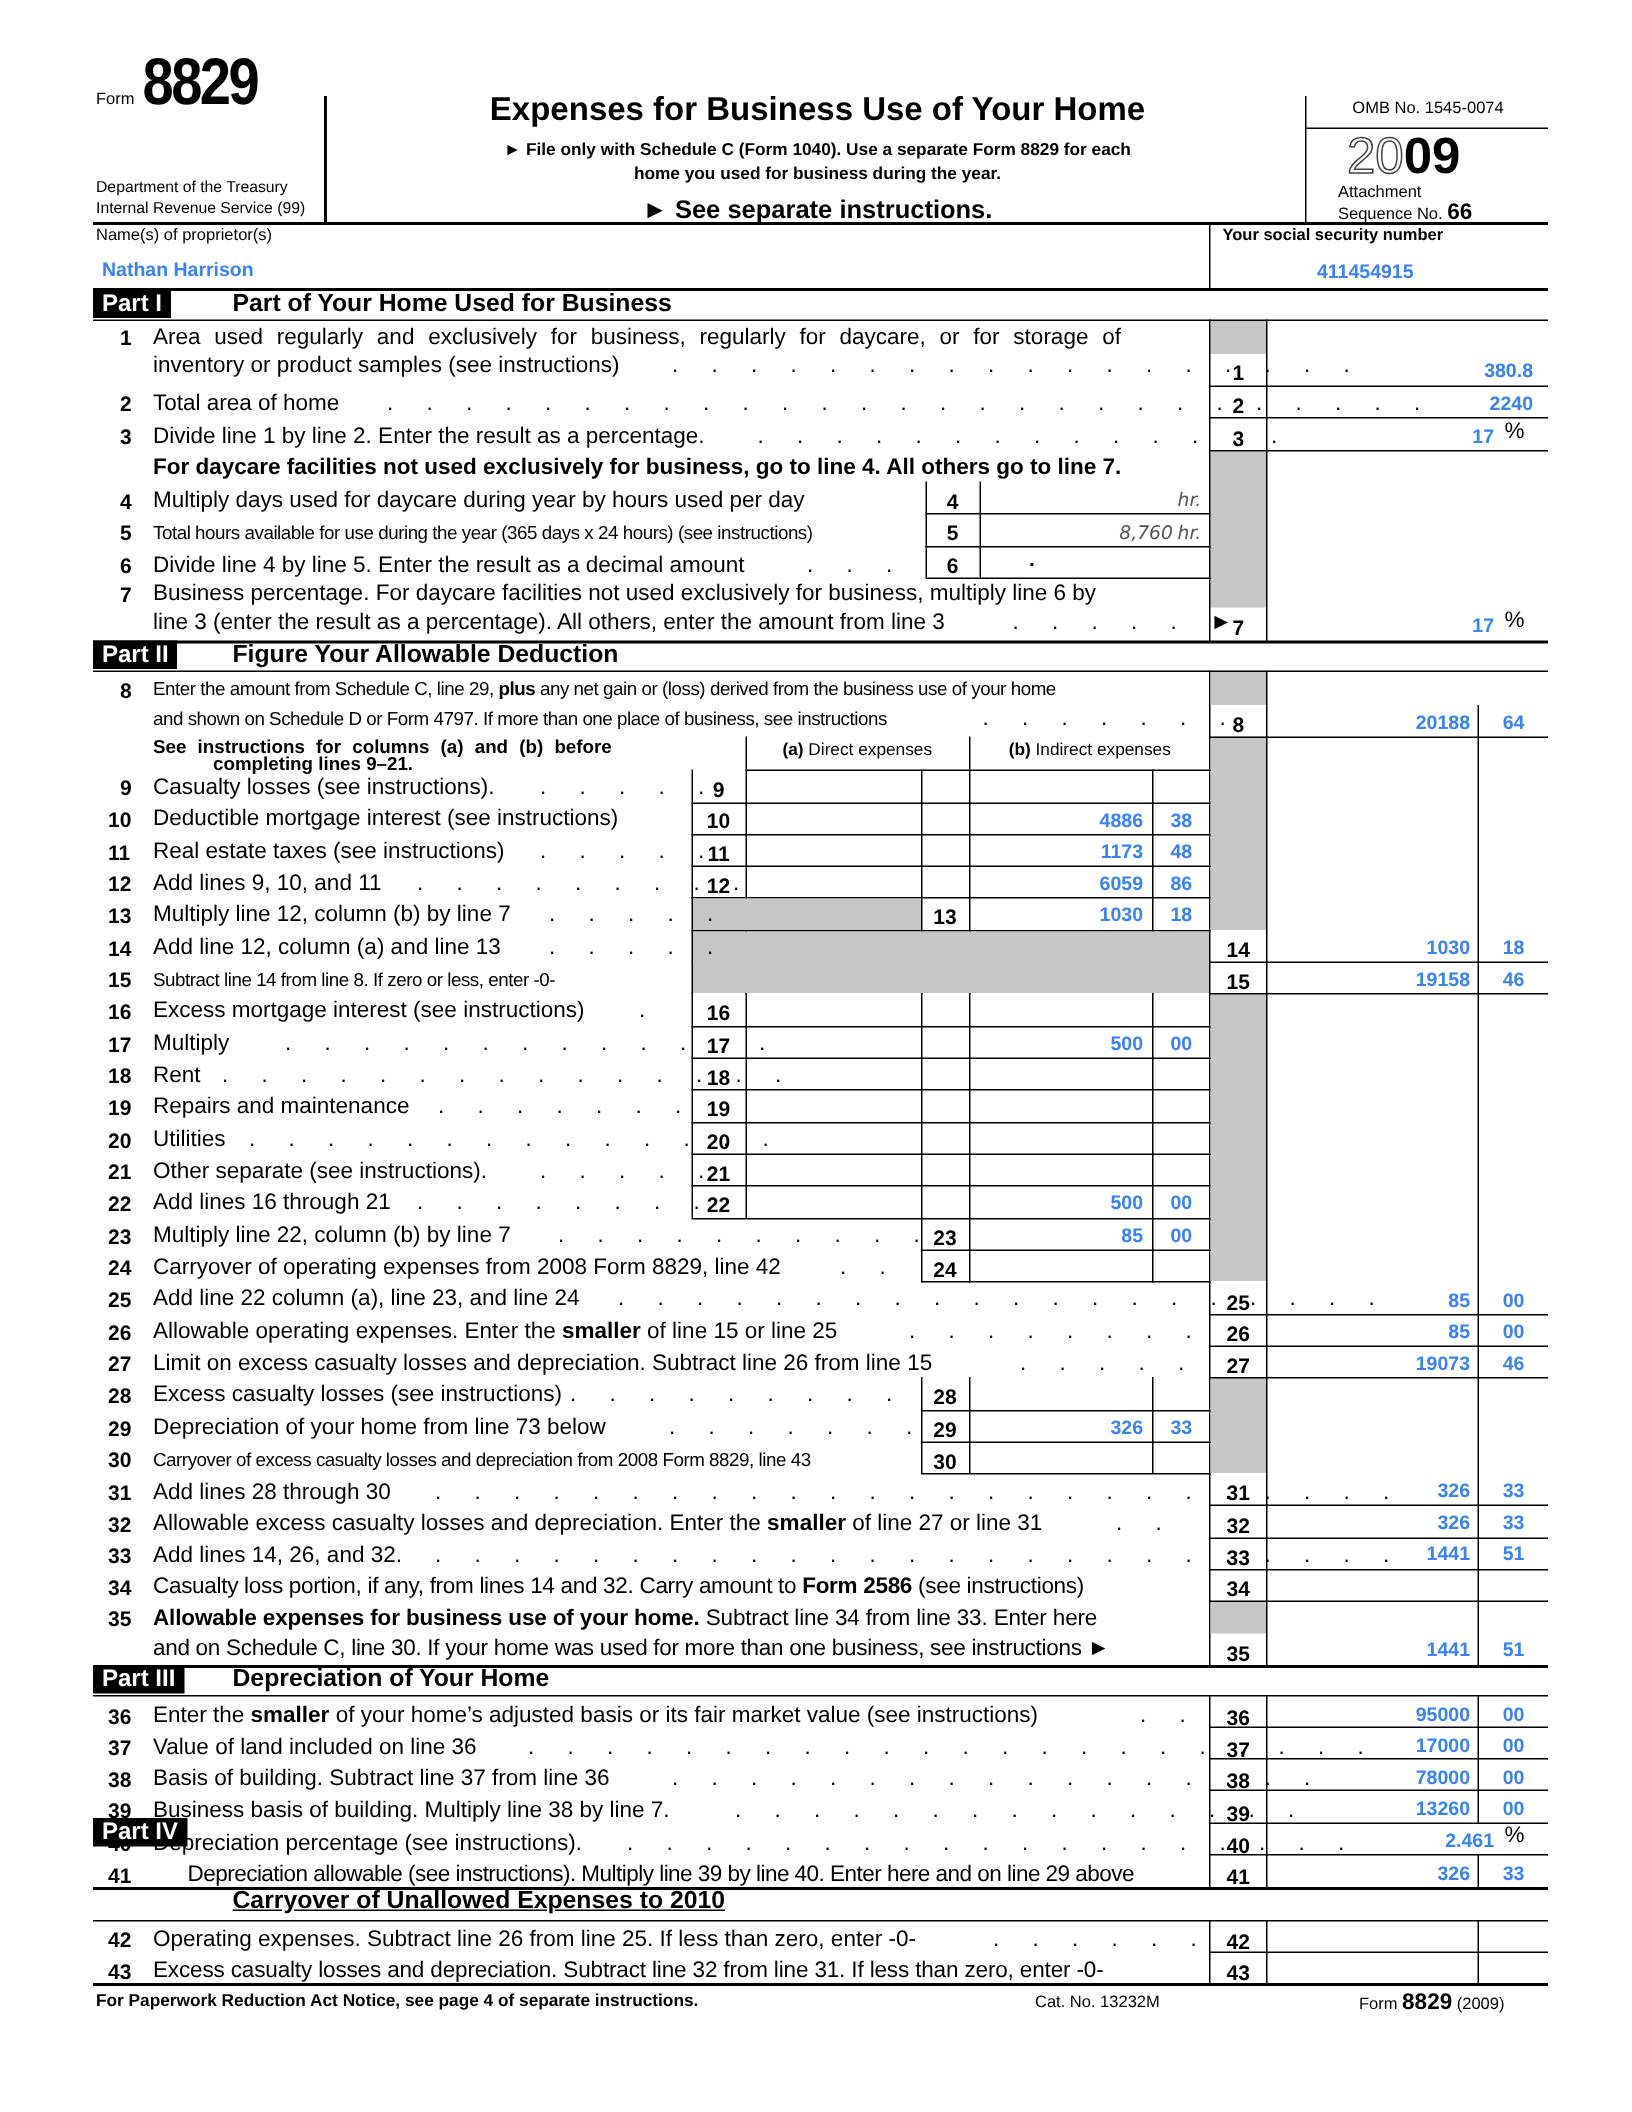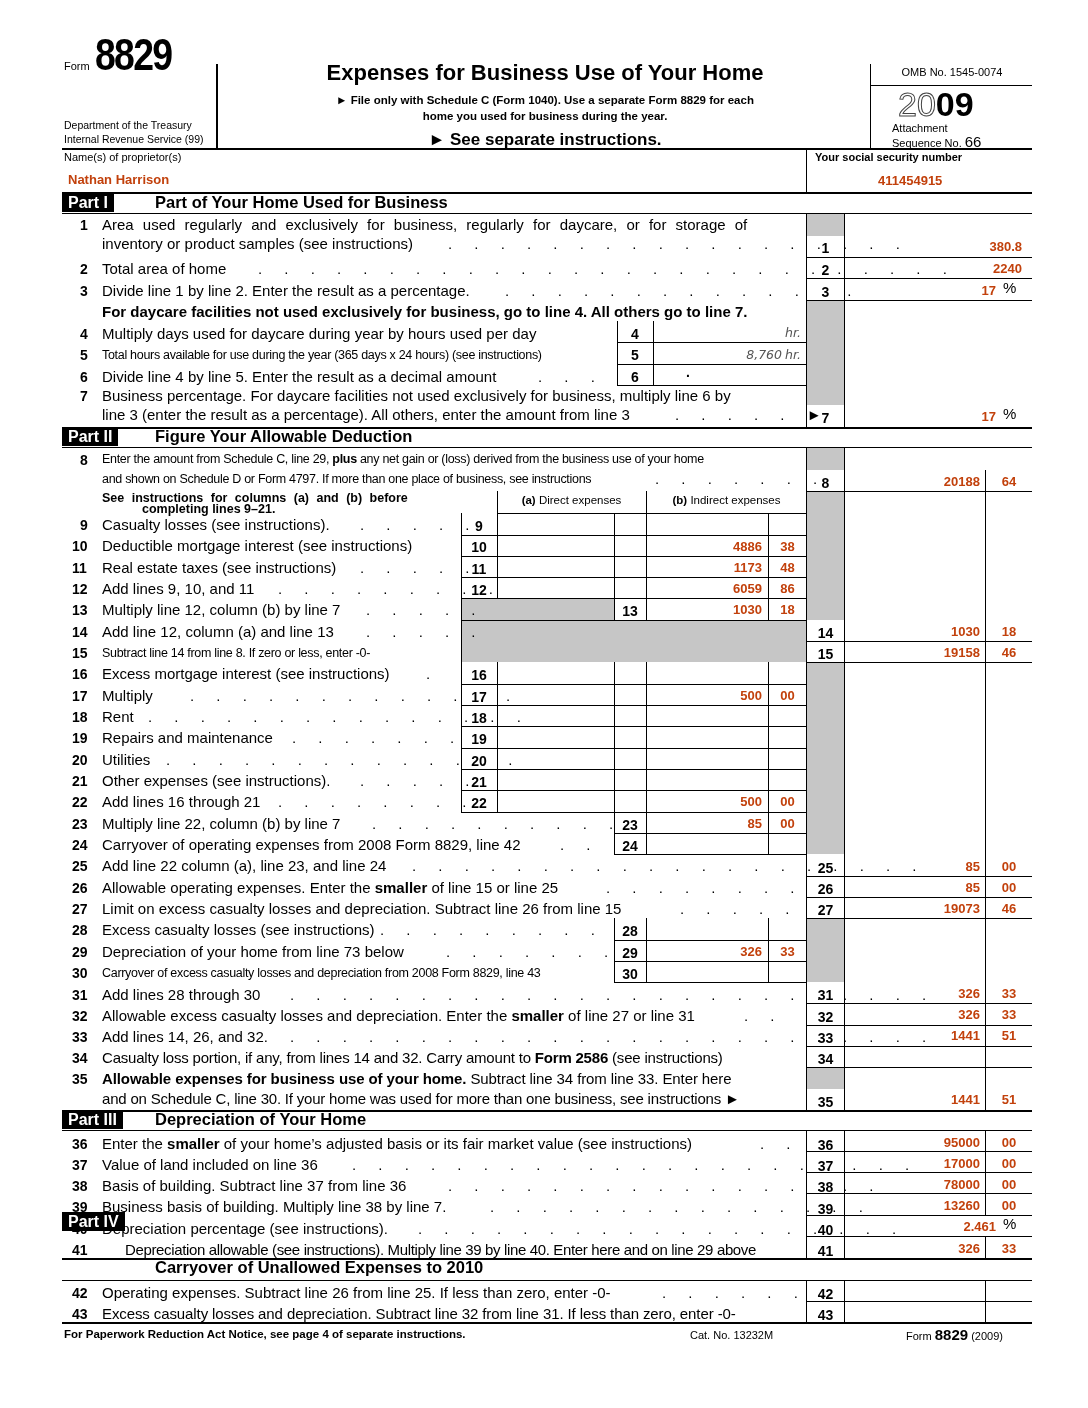--- a/index.html
+++ b/index.html
@@ -4,21 +4,21 @@
 <style>
   html, body { margin: 0; padding: 0; background: #ffffff; }
   body { width: 1088px; height: 1408px; position: relative; overflow: hidden;
          font-family: "Liberation Sans", sans-serif; color: #000; }
   .abs { position: absolute; }
   .hl { position: absolute; height: 0; border-top: 1px solid #000; }
   .hl2 { position: absolute; height: 0; border-top: 2px solid #000; }
   .vl { position: absolute; width: 0; border-left: 1px solid #000; }
   .vl2 { position: absolute; width: 0; border-left: 2px solid #000; }
   .gray { position: absolute; background: #c6c6c6; }
-  .fill { color: #c2410c; font-weight: bold; font-size: 13px; }
+  .fill { color: #3b82f6; font-weight: bold; font-size: 13px; }
   .num { font-weight: bold; font-size: 14px; }
   .txt { font-size: 15px; white-space: nowrap; }
   .small { font-size: 12.5px; letter-spacing: -0.3px; white-space: nowrap; }
   .dots { letter-spacing: 9px; }
   .partlbl { position: absolute; background: #000; color: #fff; font-weight: bold; font-size: 16px; padding: 0 6px; height: 19px; line-height: 19px; }
   .parttitle { position: absolute; font-weight: bold; font-size: 16.5px; }
   .rt { text-align: right; }
   .ct { text-align: center; }
   .boxnum { position: absolute; font-weight: bold; font-size: 14px; text-align: center; }
   .hand { font-family: "DejaVu Sans", sans-serif; font-style: italic; color: #555; font-size: 12.5px; }
@@ -40,21 +40,21 @@
 
   <div class="vl" style="left:870px;top:64px;height:84px;"></div>
   <div class="abs ct" style="left:872px;top:66px;width:160px;font-size:11px;">OMB No. 1545-0074</div>
   <div class="hl" style="left:871px;top:85px;width:161px;"></div>
   <div class="abs" style="left:898px;top:86px;font-size:34px;line-height:36px;">
     <span style="color:#fff;-webkit-text-stroke:1px #444;font-weight:normal;">20</span><span style="font-weight:bold;">09</span>
   </div>
   <div class="abs" style="left:892px;top:122px;font-size:11px;line-height:12px;">Attachment</div>
   <div class="abs" style="left:892px;top:133px;font-size:11px;">
     <span>Sequence No.</span>
-    <span style="font-size:15px;font-weight:normal;">66</span>
+    <span style="font-size:15px;font-weight:bold;">66</span>
   </div>
   <div class="hl2" style="left:62px;top:148px;width:970px;"></div>
 </div>
 
 <div>
   <span class="abs" style="left:64px;top:151px;font-size:11px;">Name(s) of proprietor(s)</span>
   <span class="abs fill" style="left:68px;top:172px;">Nathan Harrison</span>
   <div class="vl" style="left:806px;top:149px;height:43px;"></div>
   <span class="abs" style="left:815px;top:151px;font-size:11px;font-weight:bold;">Your social security number</span>
   <span class="abs fill" style="left:878px;top:173px;">411454915</span>
@@ -270,21 +270,21 @@
   <span class="abs txt" style="left:102px;top:729px;">Repairs and maintenance</span>
   <span class="abs txt dots" style="left:292px;top:729px;">. . . . . . .</span>
   <span class="boxnum" style="left:461px;top:731px;width:36px;">19</span>
 
   <span class="abs num" style="left:72px;top:752px;">20</span>
   <span class="abs txt" style="left:102px;top:751px;">Utilities</span>
   <span class="abs txt dots" style="left:166px;top:751px;">. . . . . . . . . . . . . .</span>
   <span class="boxnum" style="left:461px;top:753px;width:36px;">20</span>
 
   <span class="abs num" style="left:72px;top:773px;">21</span>
-  <span class="abs txt" style="left:102px;top:772px;">Other expenses (see instructions).</span>
+  <span class="abs txt" style="left:102px;top:772px;">Other separate (see instructions).</span>
   <span class="abs txt dots" style="left:360px;top:772px;">. . . . .</span>
   <span class="boxnum" style="left:461px;top:774px;width:36px;">21</span>
 
   <span class="abs num" style="left:72px;top:794px;">22</span>
   <span class="abs txt" style="left:102px;top:793px;">Add lines 16 through 21</span>
   <span class="abs txt dots" style="left:278px;top:793px;">. . . . . . . .</span>
   <span class="boxnum" style="left:461px;top:795px;width:36px;">22</span>
   <span class="abs fill rt" style="left:650px;top:794px;width:112px;">500</span>
   <span class="abs fill ct" style="left:769px;top:794px;width:37px;">00</span>
 
@@ -431,21 +431,21 @@
   <span class="abs num" style="left:72px;top:1242px;">41</span>
   <span class="abs txt" style="left:102px;top:1241px;letter-spacing:-0.35px;margin-left:23px;">Depreciation allowable (see instructions). Multiply line 39 by line 40. Enter here and on line 29 above</span>
   <span class="boxnum" style="left:807px;top:1243px;width:37px;">41</span>
   <span class="abs fill rt" style="left:850px;top:1241px;width:130px;">326</span>
   <span class="abs fill ct" style="left:986px;top:1241px;width:46px;">33</span>
   <div class="hl2" style="left:62px;top:1258px;width:970px;"></div>
 </div>
 
 <div>
   <div class="partlbl" style="left:62px;top:1212px;">Part IV</div>
-  <div class="parttitle" style="left:155px;top:1258px;">Carryover of Unallowed Expenses to 2010</div>
+  <div class="parttitle" style="left:155px;top:1258px;text-decoration:underline;">Carryover of Unallowed Expenses to 2010</div>
   <div class="hl" style="left:62px;top:1280px;width:970px;"></div>
 
   <div class="vl" style="left:806px;top:1280px;height:42px;"></div>
   <div class="vl" style="left:844px;top:1280px;height:42px;"></div>
   <div class="vl" style="left:985px;top:1280px;height:42px;"></div>
   <div class="hl" style="left:806px;top:1301px;width:226px;"></div>
 
   <span class="abs num" style="left:72px;top:1285px;">42</span>
   <span class="abs txt" style="left:102px;top:1284px;">Operating expenses. Subtract line 26 from line 25. If less than zero, enter -0-</span>
   <span class="abs txt dots" style="left:662px;top:1284px;">. . . . . . .</span>

